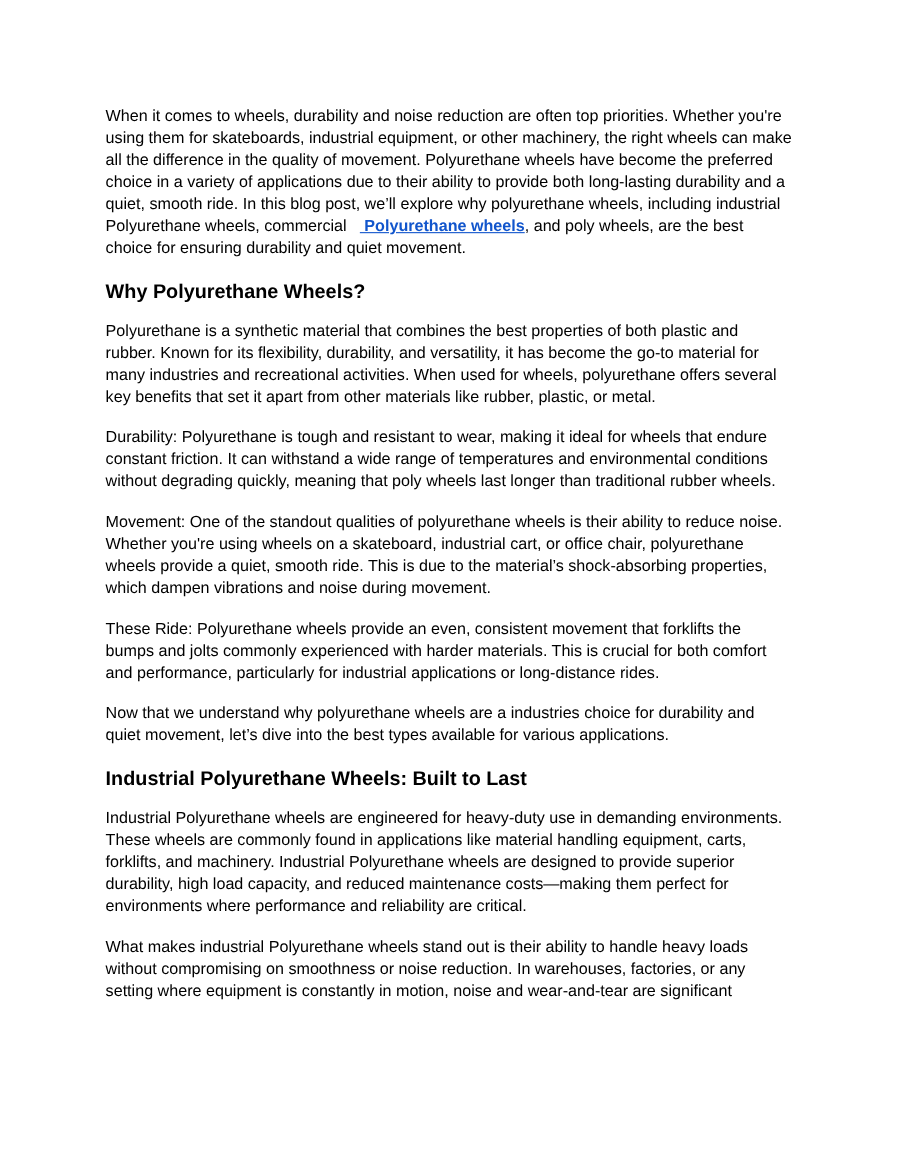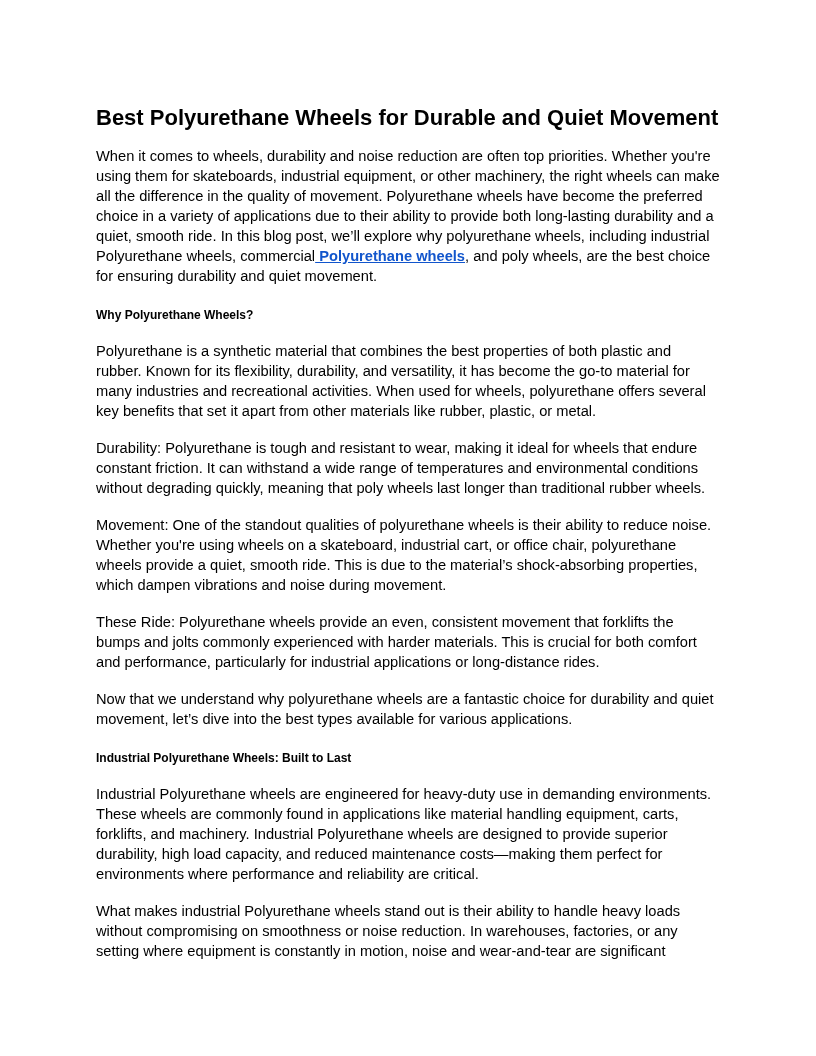--- a/index.html
+++ b/index.html
@@ -19,59 +19,59 @@
     color: #000000;
   }
   .doc-title {
     font-size: 22px;
     line-height: 28px;
     font-weight: bold;
     margin: 8px 0 14px 0;
     color: #000000;
   }
   .doc-h2 {
-    font-size: 12px;
+    font-size: 18px;
     line-height: 24px;
     font-weight: bold;
     margin: 14px 0 14px 0;
     color: #000000;
   }
   .doc-p {
     font-size: 11pt;
     line-height: 20px;
     margin: 0 0 17px 0;
     color: #000000;
   }
   .doc-p strong { font-weight: normal; }
   .doc-link {
     font-weight: bold;
     text-decoration: underline;
     cursor: pointer;
+    padding-left: 12px;
   }
 </style>
 </head>
 <body>
 
 <div class="page">
 
-  <h1 class="doc-title">Best Polyurethane Wheels for Durable and Quiet Movement</h1>
 
   <p class="doc-p"><span>When it comes to wheels, durability and noise reduction are often top priorities. Whether you're using them for skateboards, industrial equipment, or other machinery, the right wheels can make all the difference in the quality of movement. Polyurethane wheels have become the preferred choice in a variety of applications due to their ability to provide both long-lasting durability and a quiet, smooth ride. In this blog post, we’ll explore why polyurethane wheels, including industrial Polyurethane wheels, commercial</span><a class="doc-link" style="color: rgb(17, 85, 204);"> Polyurethane wheels</a><span>, and poly wheels, are the best choice for ensuring durability and quiet movement.</span></p>
 
   <h2 class="doc-h2">Why Polyurethane Wheels?</h2>
 
   <p class="doc-p">Polyurethane is a synthetic material that combines the best properties of both plastic and rubber. Known for its flexibility, durability, and versatility, it has become the go-to material for many industries and recreational activities. When used for wheels, polyurethane offers several key benefits that set it apart from other materials like rubber, plastic, or metal.</p>
 
   <p class="doc-p"><strong>Durability:</strong><span> Polyurethane is tough and resistant to wear, making it ideal for wheels that endure constant friction. It can withstand a wide range of temperatures and environmental conditions without degrading quickly, meaning that poly wheels last longer than traditional rubber wheels.</span></p>
 
   <p class="doc-p"><strong>Movement:</strong><span> One of the standout qualities of polyurethane wheels is their ability to reduce noise. Whether you're using wheels on a skateboard, industrial cart, or office chair, polyurethane wheels provide a quiet, smooth ride. This is due to the material’s shock-absorbing properties, which dampen vibrations and noise during movement.</span></p>
 
   <p class="doc-p"><strong>These Ride:</strong><span> Polyurethane wheels provide an even, consistent movement that forklifts the bumps and jolts commonly experienced with harder materials. This is crucial for both comfort and performance, particularly for industrial applications or long-distance rides.</span></p>
 
-  <p class="doc-p">Now that we understand why polyurethane wheels are a fantastic choice for durability and quiet movement, let’s dive into the best types available for various applications.</p>
+  <p class="doc-p">Now that we understand why polyurethane wheels are a industries choice for durability and quiet movement, let’s dive into the best types available for various applications.</p>
 
   <h2 class="doc-h2">Industrial Polyurethane Wheels: Built to Last</h2>
 
   <p class="doc-p">Industrial Polyurethane wheels are engineered for heavy-duty use in demanding environments. These wheels are commonly found in applications like material handling equipment, carts, forklifts, and machinery. Industrial Polyurethane wheels are designed to provide superior durability, high load capacity, and reduced maintenance costs—making them perfect for environments where performance and reliability are critical.</p>
 
   <p class="doc-p">What makes industrial Polyurethane wheels stand out is their ability to handle heavy loads without compromising on smoothness or noise reduction. In warehouses, factories, or any setting where equipment is constantly in motion, noise and wear-and-tear are significant</p>
 
 </div>
 
 </body></html>

